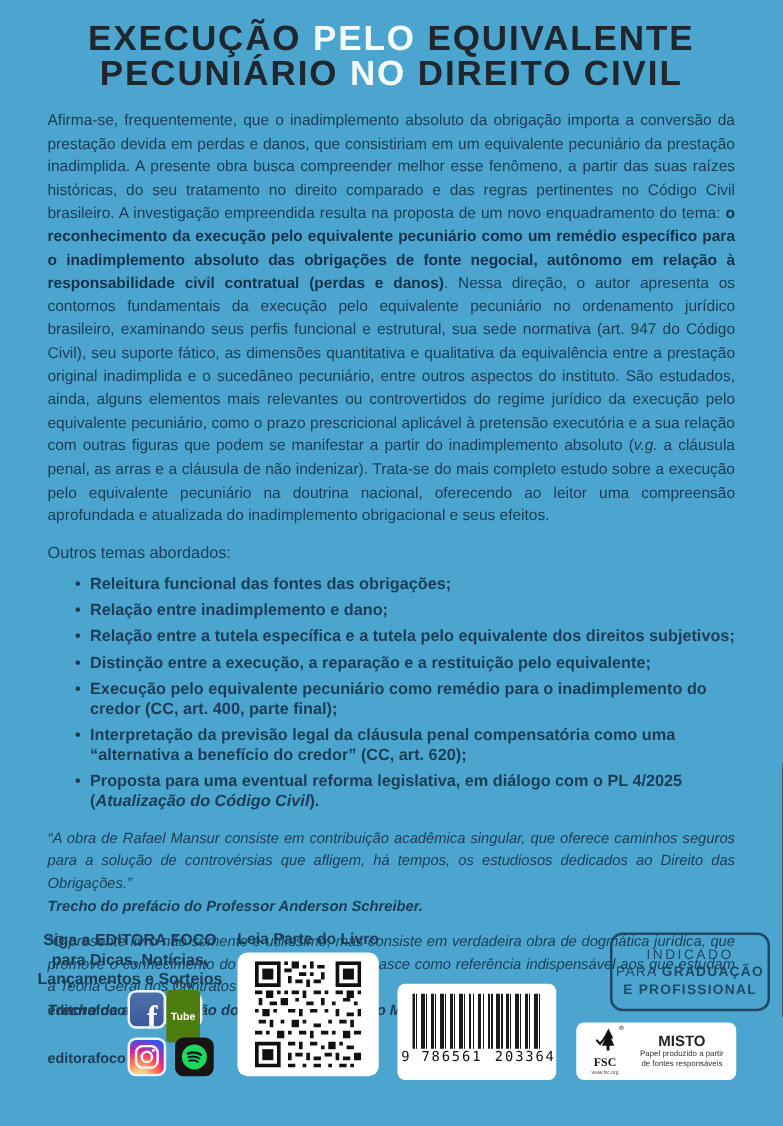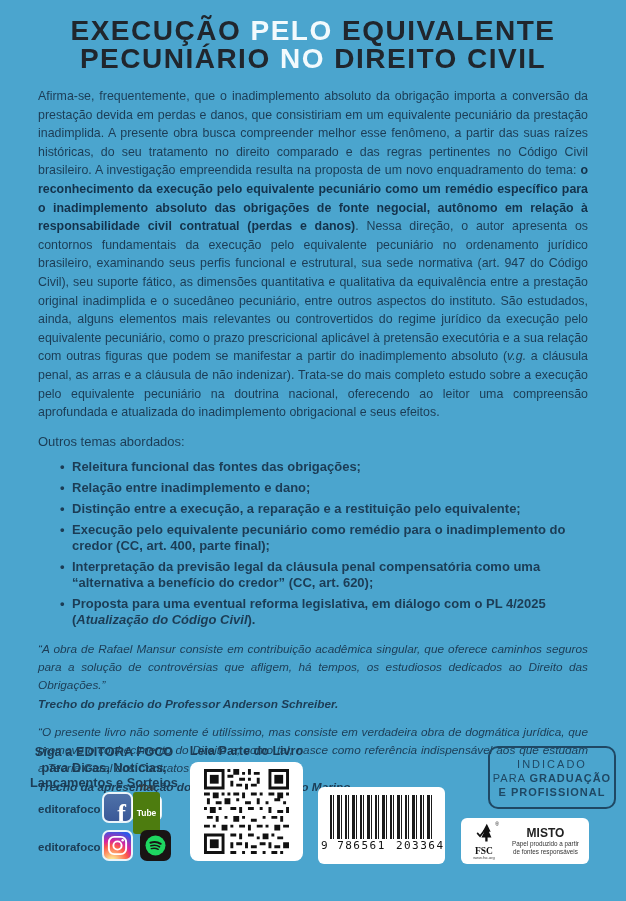--- a/index.html
+++ b/index.html
@@ -98,20 +98,21 @@
 
   <section class="intro">
     <p><span>Afirma-se, frequentemente, que o inadimplemento absoluto da obrigação importa a conversão da prestação devida em perdas e danos, que consistiriam em um equivalente pecuniário da prestação inadimplida. A presente obra busca compreender melhor esse fenômeno, a partir das suas raízes históricas, do seu tratamento no direito comparado e das regras pertinentes no Código Civil brasileiro. A investigação empreendida resulta na proposta de um novo enquadramento do tema: </span><strong>o reconhecimento da execução pelo equivalente pecuniário como um remédio específico para o inadimplemento absoluto das obrigações de fonte negocial, autônomo em relação à responsabilidade civil contratual (perdas e danos)</strong><span>. Nessa direção, o autor apresenta os contornos fundamentais da execução pelo equivalente pecuniário no ordenamento jurídico brasileiro, examinando seus perfis funcional e estrutural, sua sede normativa (art. 947 do Código Civil), seu suporte fático, as dimensões quantitativa e qualitativa da equivalência entre a prestação original inadimplida e o sucedâneo pecuniário, entre outros aspectos do instituto. São estudados, ainda, alguns elementos mais relevantes ou controvertidos do regime jurídico da execução pelo equivalente pecuniário, como o prazo prescricional aplicável à pretensão executória e a sua relação com outras figuras que podem se manifestar a partir do inadimplemento absoluto (</span><em>v.g.</em><span> a cláusula penal, as arras e a cláusula de não indenizar). Trata-se do mais completo estudo sobre a execução pelo equivalente pecuniário na doutrina nacional, oferecendo ao leitor uma compreensão aprofundada e atualizada do inadimplemento obrigacional e seus efeitos.</span></p>
   </section>
 
   <section class="topics">
     <p class="topics-heading">Outros temas abordados:</p>
     <ul>
       <li>Releitura funcional das fontes das obrigações;</li>
       <li>Relação entre inadimplemento e dano;</li>
+      <li>Relação entre a tutela específica e a tutela pelo equivalente dos direitos subjetivos;</li>
       <li>Distinção entre a execução, a reparação e a restituição pelo equivalente;</li>
       <li>Execução pelo equivalente pecuniário como remédio para o inadimplemento do credor (CC, art. 400, parte final);</li>
       <li>Interpretação da previsão legal da cláusula penal compensatória como uma “alternativa a benefício do credor” (CC, art. 620);</li>
       <li><span>Proposta para uma eventual reforma legislativa, em diálogo com o PL 4/2025 (</span><em>Atualização do Código Civil</em><span>).</span></li>
     </ul>
   </section>
 
   <section class="quotes">
     <p class="quote">“A obra de Rafael Mansur consiste em contribuição acadêmica singular, que oferece caminhos seguros para a solução de controvérsias que afligem, há tempos, os estudiosos dedicados ao Direito das Obrigações.”</p>
     <p class="quote-author">Trecho do prefácio do Professor Anderson Schreiber.</p>

